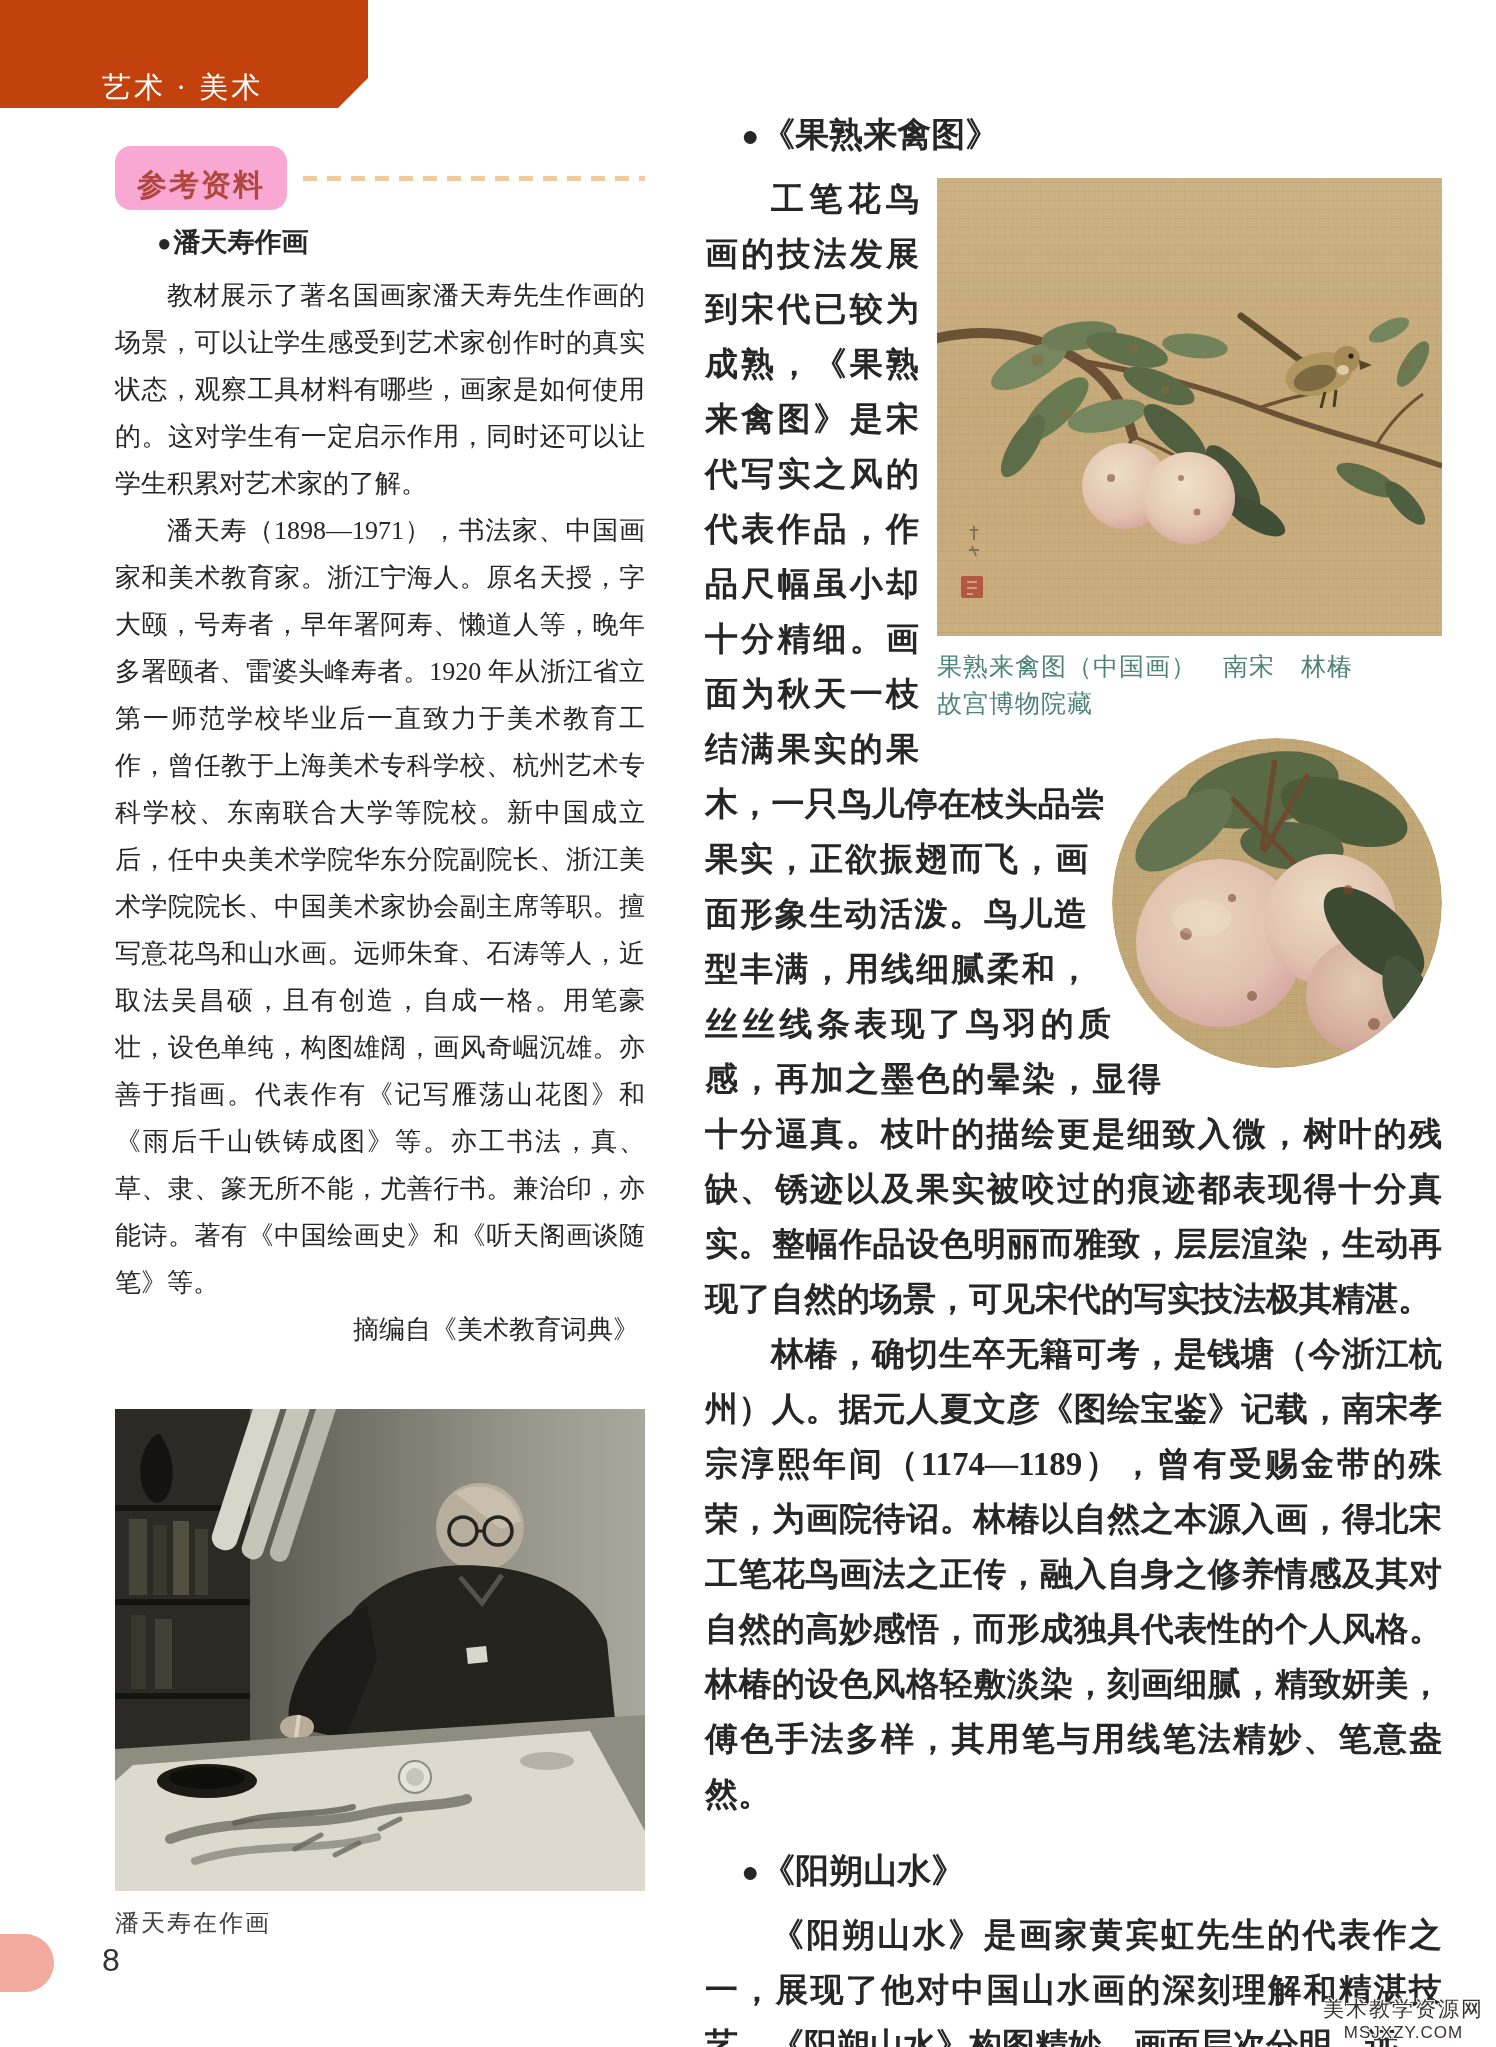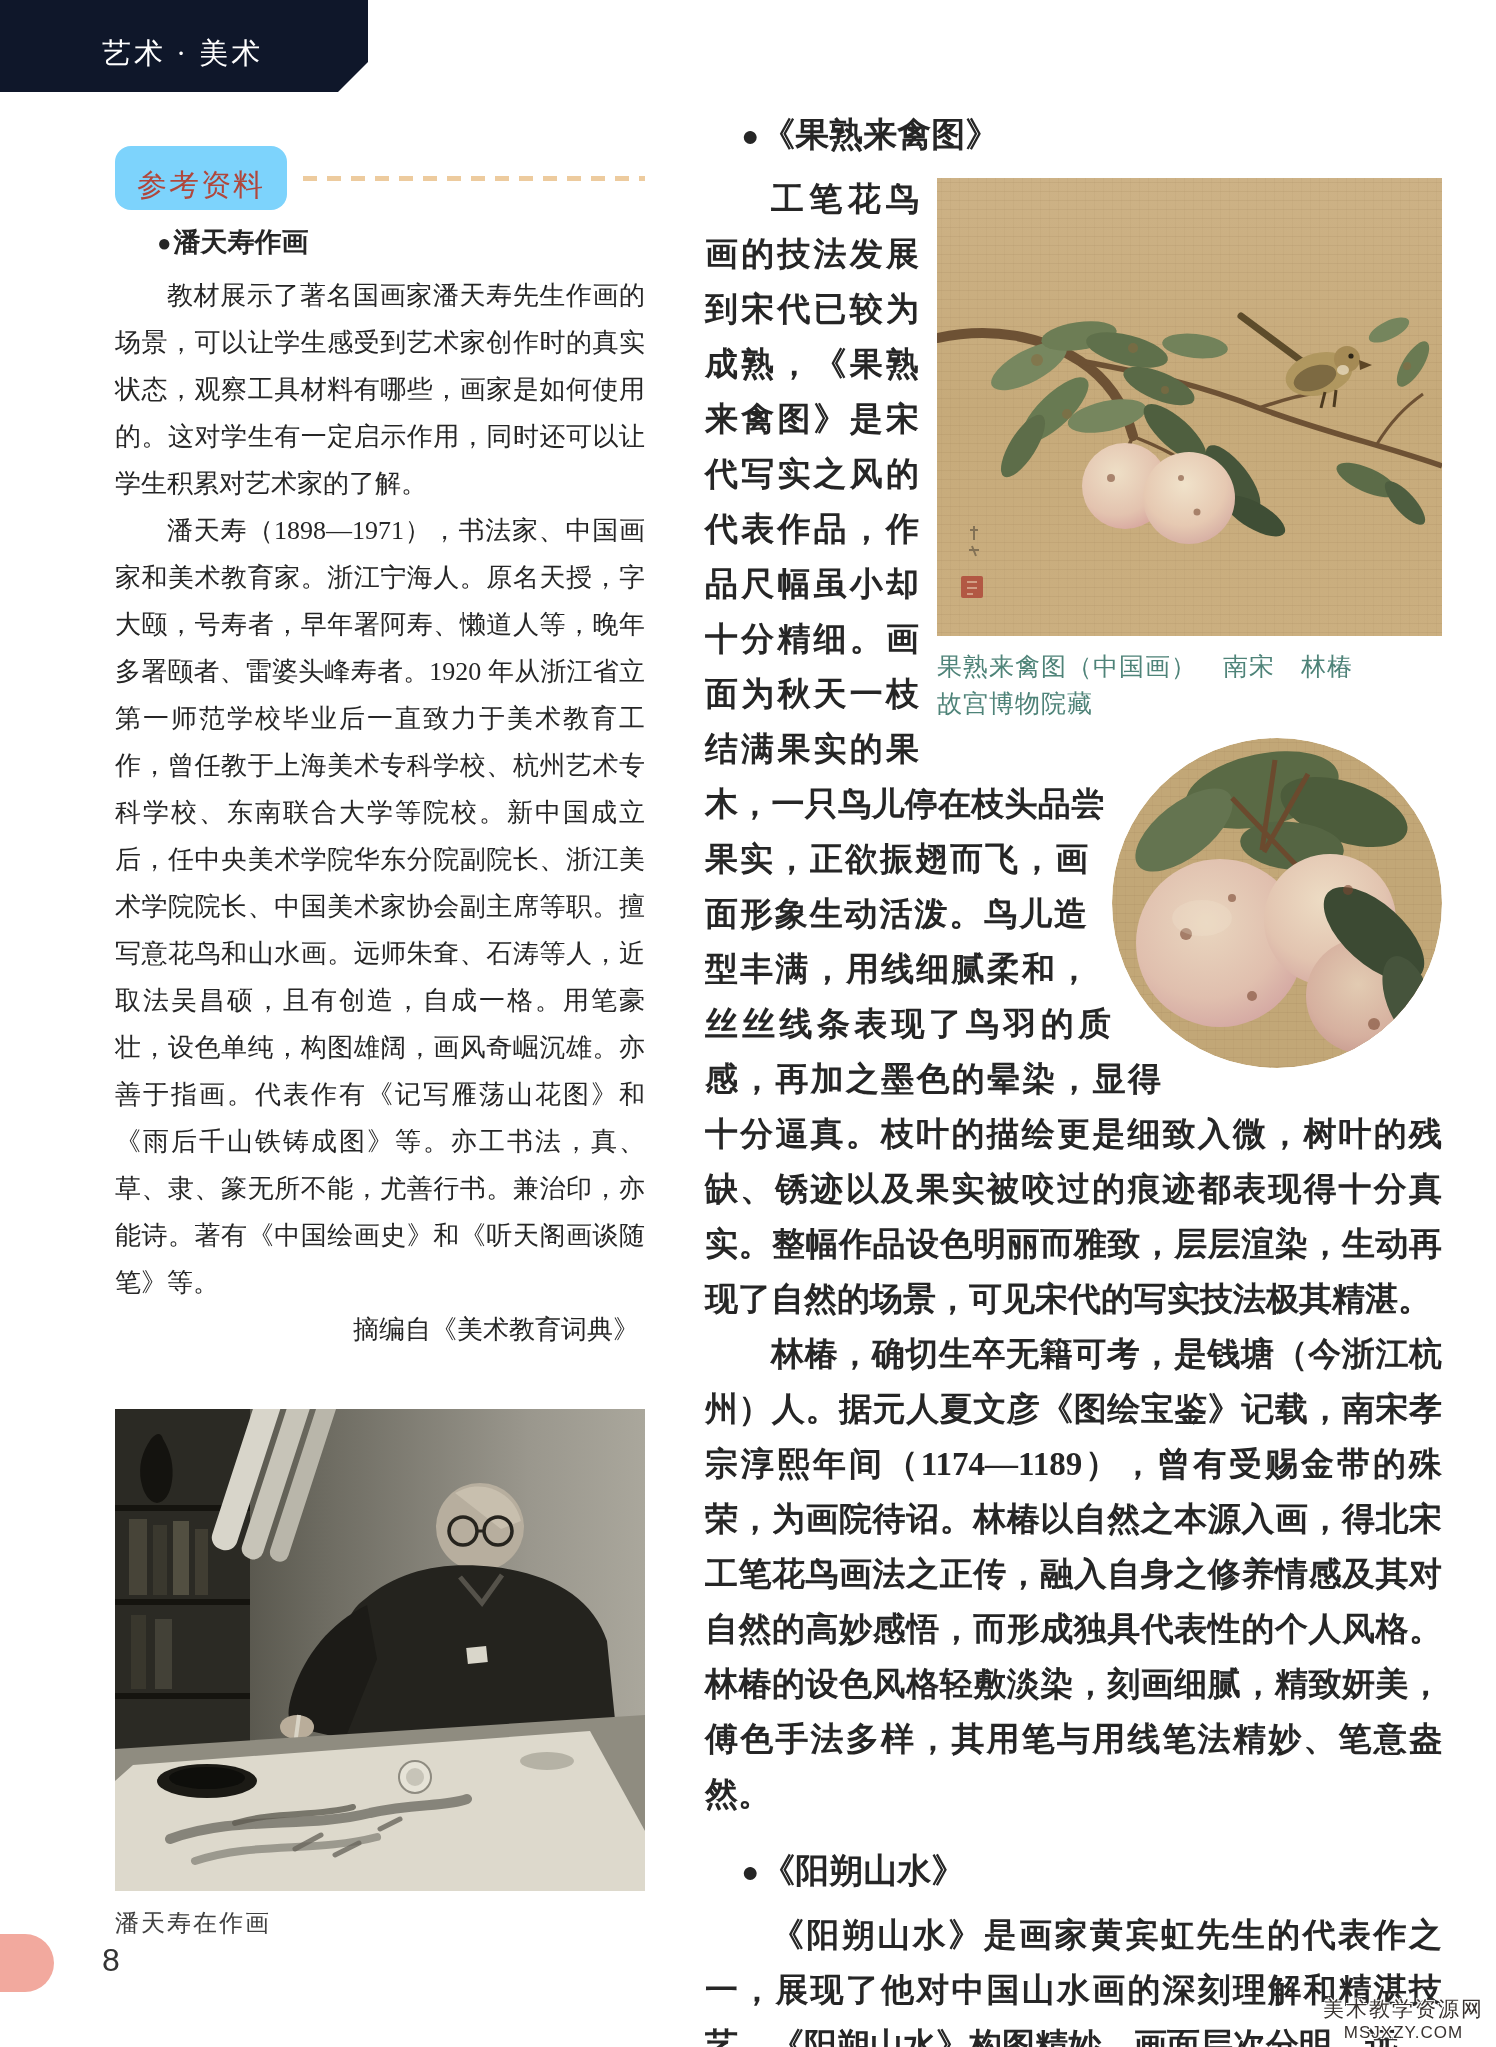--- a/index.html
+++ b/index.html
@@ -1,28 +1,28 @@
 <!DOCTYPE html>
 <html lang="zh"><head>
 <meta charset="utf-8">
 <style>
   html,body{margin:0;padding:0;background:#ffffff;}
   .page{position:relative;width:1496px;height:2047px;background:#ffffff;overflow:hidden;
         font-family:"Liberation Serif","DejaVu Serif",serif;color:#262626;}
 
   
-  .header-tab{position:absolute;left:0;top:0;width:368px;height:92px;background:#0f172a;
+  .header-tab{position:absolute;left:0;top:0;width:368px;height:108px;background:#c2410c;
         clip-path:polygon(0 0,100% 0,100% calc(100% - 30px),calc(100% - 30px) 100%,0 100%);
-        display:flex;align-items:center;}
+        display:flex;align-items:flex-end;}
   .header-tab .tab-label{color:#fff;font-size:29px;letter-spacing:3px;padding-left:102px;padding-top:16px;}
 
   
   .left-col{position:absolute;left:115px;top:150px;width:530px;}
   .badge-row{display:flex;align-items:center;height:56px;margin-bottom:18px;}
-  .badge{background:#7dd3fc;color:#b0473c;font-weight:normal;font-size:30px;line-height:1;
+  .badge{background:#f9a8d4;color:#b0473c;font-weight:bold;font-size:30px;line-height:1;
         padding:24px 22px 10px;border-radius:16px;letter-spacing:2px;white-space:nowrap;}
   .dashes{flex:1;height:5px;margin-left:16px;
         background:repeating-linear-gradient(90deg,#edcb9e 0 14px,transparent 14px 24px);}
   .lheading{font-size:27px;font-weight:bold;padding-left:42px;margin:16px 0 12px;}
   .lheading .bullet{font-size:24px;margin-right:2px;}
   .lpara{font-size:26px;line-height:47px;text-align:justify;text-indent:2em;margin:0;}
   .attribution{font-size:26px;line-height:47px;text-align:right;padding-right:6px;}
   .photo{margin-top:56px;width:530px;height:482px;}
   .photo svg{display:block;width:530px;height:482px;}
   .photo-caption{margin-top:16px;font-size:24px;color:#404040;letter-spacing:2px;}

